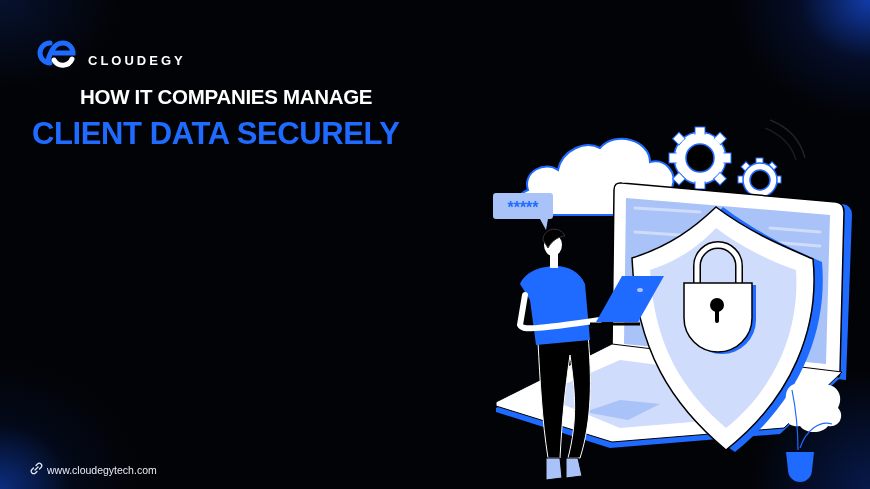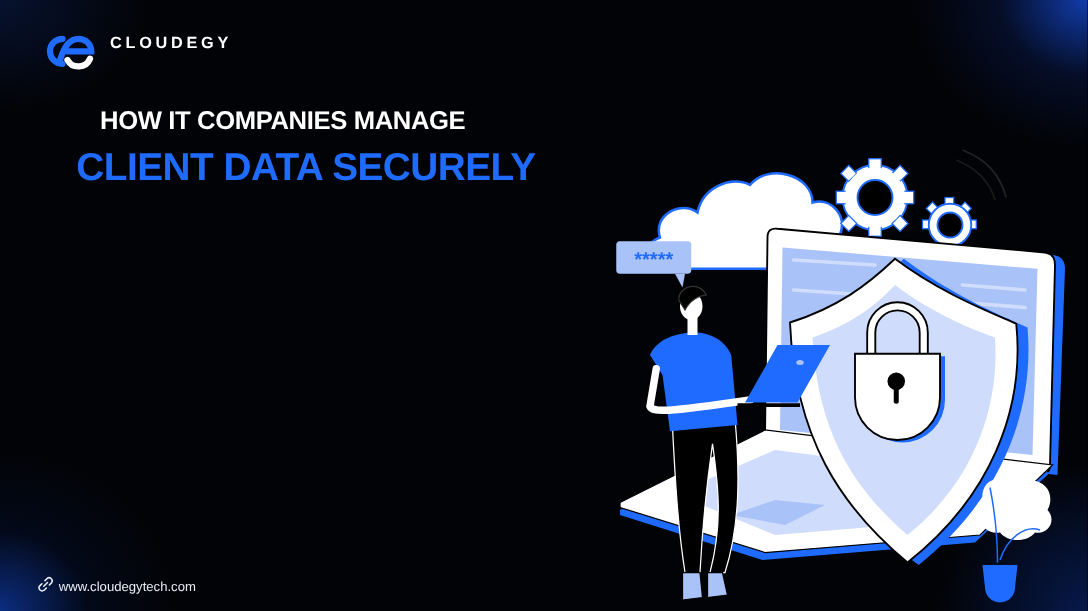--- a/index.html
+++ b/index.html
@@ -4,26 +4,26 @@
 <style>
   html,body{margin:0;padding:0;}
   body{width:870px;height:489px;overflow:hidden;background:#000;font-family:"Liberation Sans",sans-serif;}
   .banner{position:relative;width:870px;height:489px;overflow:hidden;
     background:
       radial-gradient(ellipse 140px 120px at 870px 0px, rgba(20,70,200,0.85), rgba(10,30,90,0.4) 50%, rgba(0,0,0,0) 100%),
       radial-gradient(ellipse 140px 130px at 0px 489px, rgba(15,60,170,0.75), rgba(5,20,60,0.35) 50%, rgba(0,0,0,0) 100%),
       radial-gradient(ellipse 120px 90px at 0px 0px, rgba(10,30,80,0.55), rgba(0,0,0,0) 100%),
       radial-gradient(ellipse 120px 120px at 870px 489px, rgba(10,40,120,0.6), rgba(0,0,0,0) 100%),
       #020306;}
-  .logo{position:absolute;left:32px;top:26px;display:flex;align-items:flex-start;gap:10px;}
+  .logo{position:absolute;left:32px;top:38px;display:flex;align-items:flex-end;gap:10px;}
   .logo svg{display:block;}
   .logo-text{color:#fff;font-weight:700;font-size:13px;letter-spacing:3px;}
   .headline{position:absolute;left:32px;top:84px;}
   .h1{color:#fff;font-weight:700;font-size:20.5px;letter-spacing:-0.3px;line-height:26px;margin-left:48px;}
-  .h2{color:#1f6bff;font-weight:700;font-size:31px;letter-spacing:-0.4px;line-height:38px;margin-top:5px;margin-left:29px;}
+  .h2{color:#1f6bff;font-weight:700;font-size:31px;letter-spacing:-0.4px;line-height:38px;margin-top:5px;}
   .footer{position:absolute;left:30px;top:461px;display:flex;align-items:center;gap:4px;}
   .footer-text{color:#e8ecf5;font-size:10.5px;}
   .illustration{position:absolute;left:0;top:0;}
 </style>
 </head>
 <body>
 
 <div class="banner">
 
   <div class="logo">

